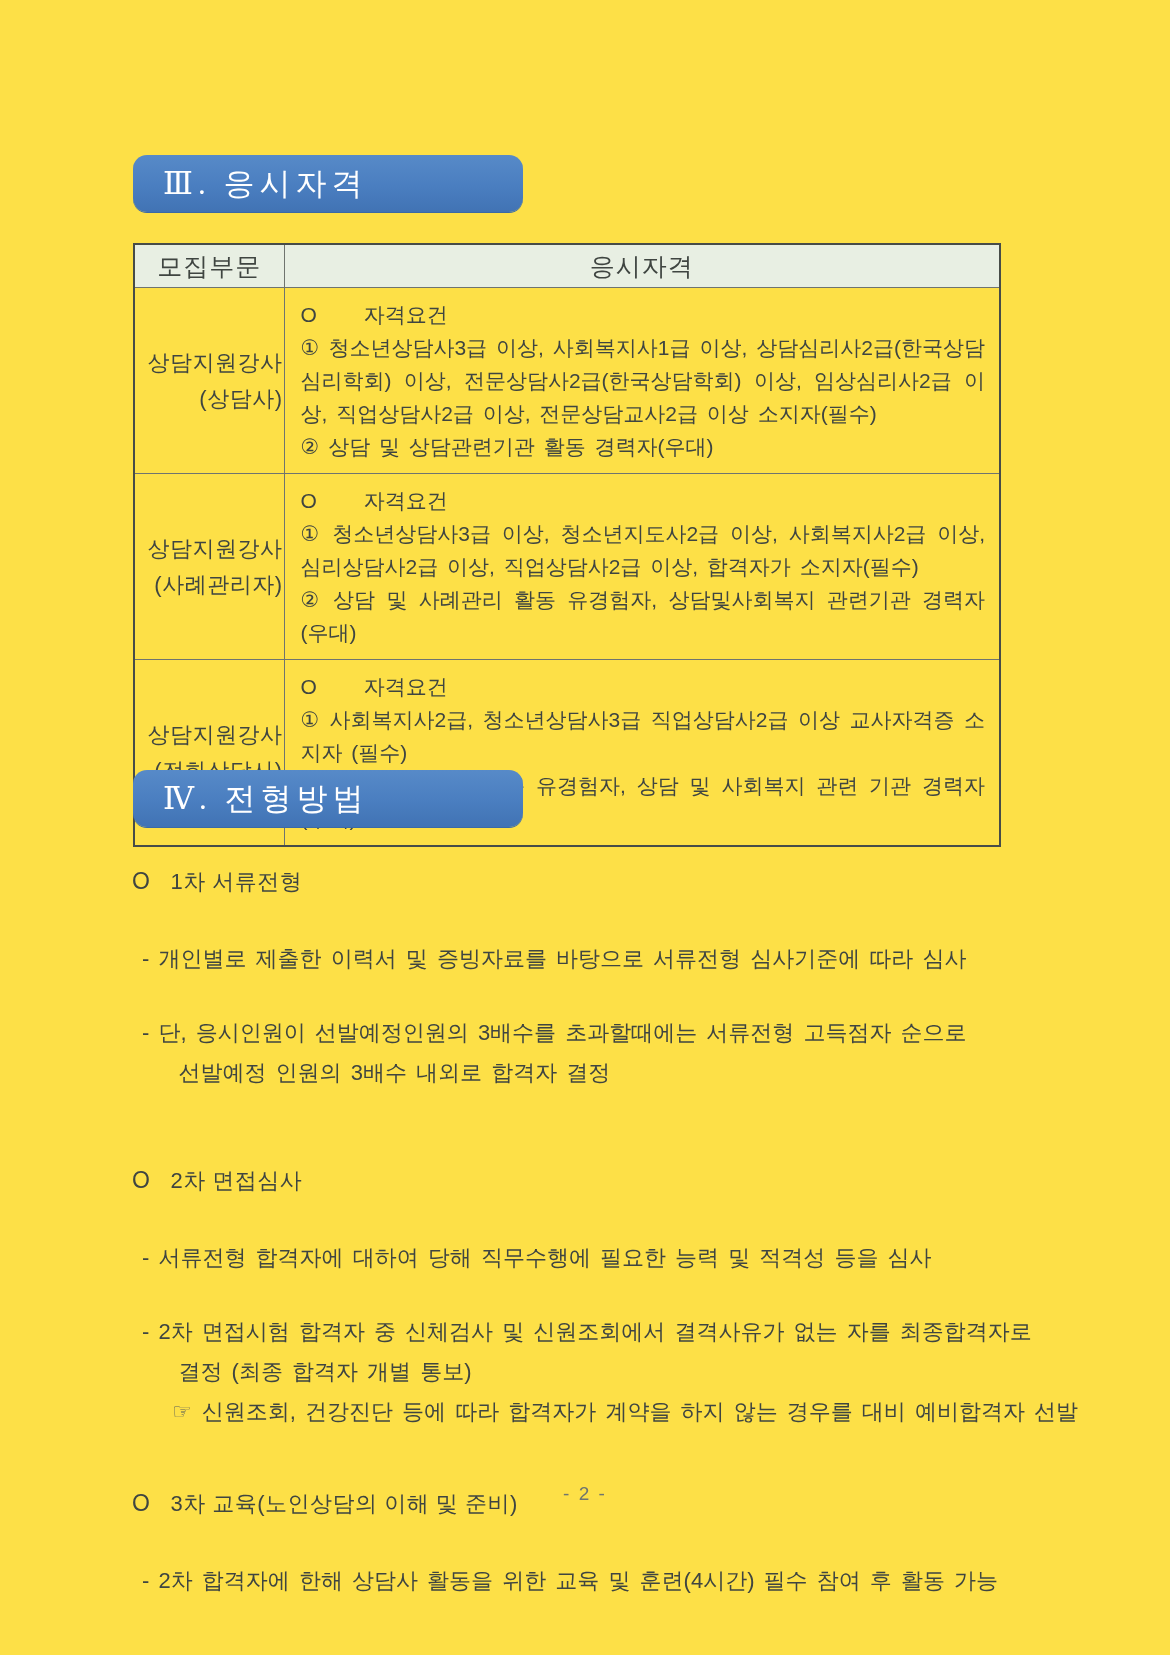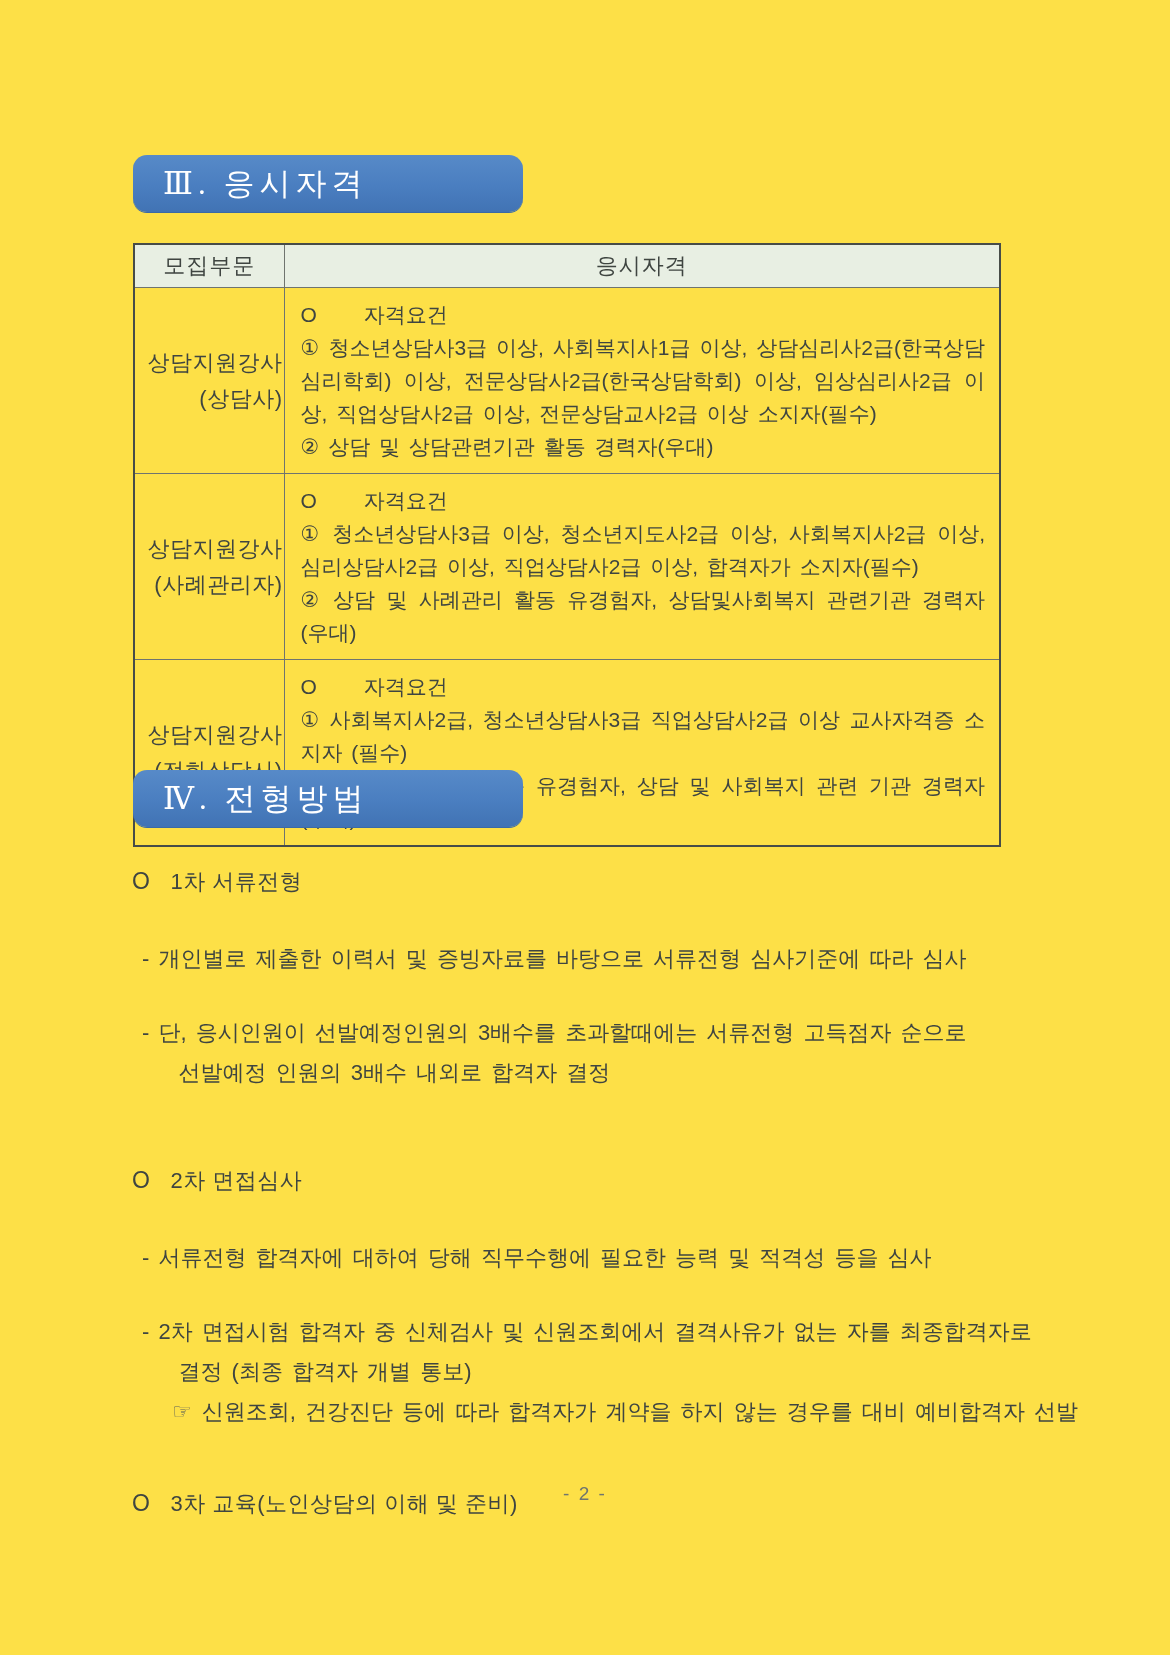--- a/index.html
+++ b/index.html
@@ -36,21 +36,21 @@
     border-collapse:collapse;table-layout:fixed;
     font-size:21px;color:#3f4541;
   }
   .qual-table col.col-pos{width:150px;}
   .qual-table th,.qual-table td{
     border:1px solid #6f746f;
   }
   .qual-table{border:2px solid #474c48;}
   .qual-table thead th{
     height:40px;background:#e8efe3;
-    font-size:22px;font-weight:normal;text-align:center;
+    font-size:25px;font-weight:normal;text-align:center;
     letter-spacing:1px;
   }
   .qual-table td.pos{
     text-align:right;vertical-align:middle;
     white-space:pre-line;line-height:36px;font-size:22px;
     letter-spacing:0.5px;
   }
   .qual-table td.req{
     vertical-align:middle;padding:10px 14px 10px 16px;
   }
@@ -166,19 +166,20 @@
     결정 (최종 합격자 개별 통보)</div>
       <div class="g-note">
         <span class="hand">☞</span><span>신원조회, 건강진단 등에 따라 합격자가 계약을 하지 않는 경우를 대비 예비합격자 선발</span>
       </div>
     </div>
 
     <div class="group g3">
       <div class="g-head">
         <span class="o-marker">O</span><span>3차 교육(노인상담의 이해 및 준비)</span>
       </div>
+      <div class="g-line">- 2차 합격자에 한해 상담사 활동을 위한 교육 및 훈련(4시간) 필수 참여 후 활동 가능</div>
     </div>
 
   </div>
 
   <div class="page-number">- 2 -</div>
 
 </div>
 
 </body></html>

